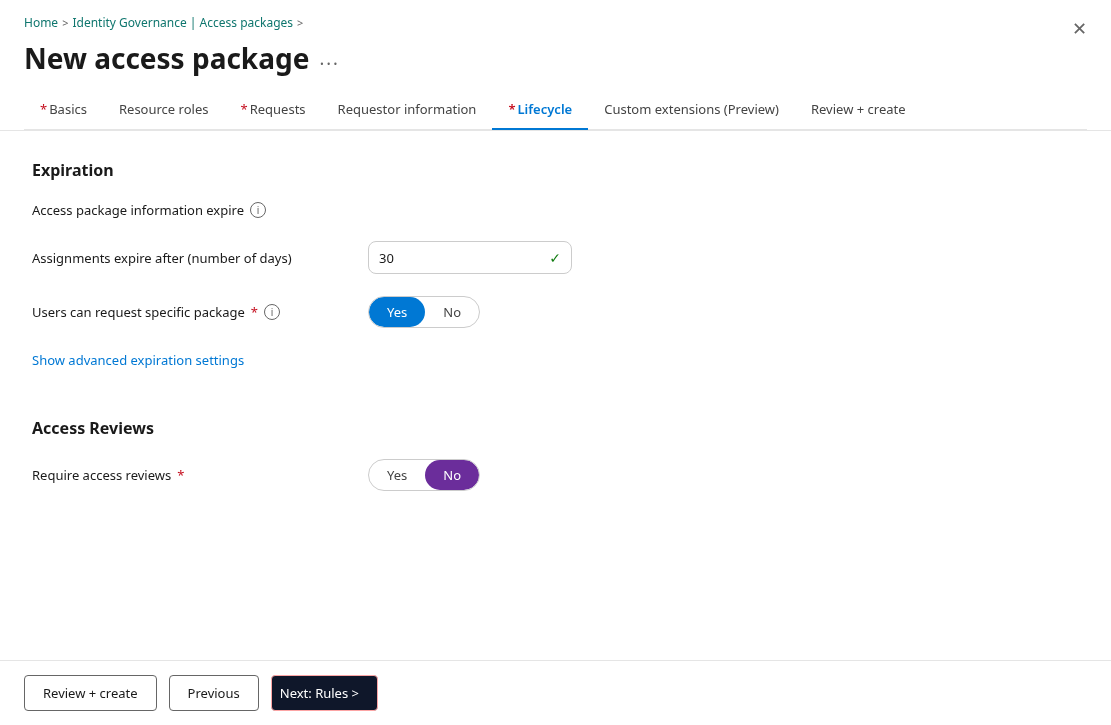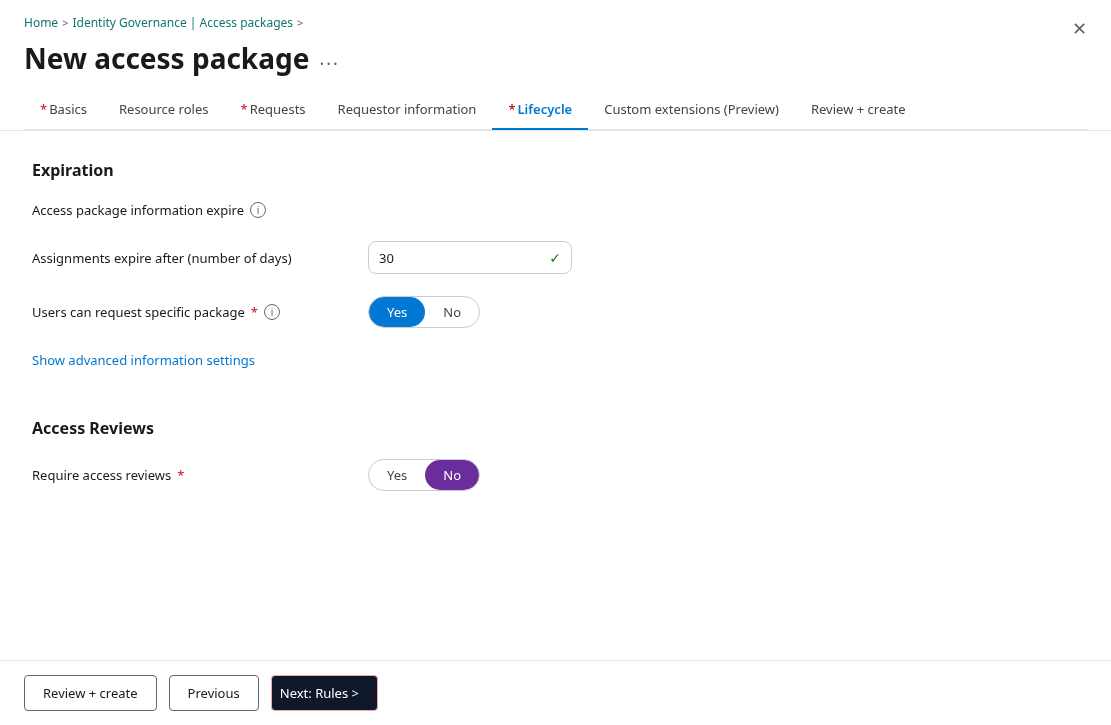--- a/index.html
+++ b/index.html
@@ -309,21 +309,21 @@
           <span class="required-star"> *</span>
           <span class="info-icon">i</span>
         </div>
         <div class="toggle-group">
           <div class="toggle-option yes-selected">Yes</div>
           <div class="toggle-option">No</div>
         </div>
       </div>
 
       
-      <a class="advanced-link">Show advanced information settings</a>
+      <a class="advanced-link">Show advanced expiration settings</a>
     </div>
 
     <div class="section-divider"></div>
     <div>
       <div class="section-title">Access Reviews</div>
 
       <div class="form-row">
         <div class="form-label">
           <span>Require access reviews</span>
           <span class="required-star"> *</span>

